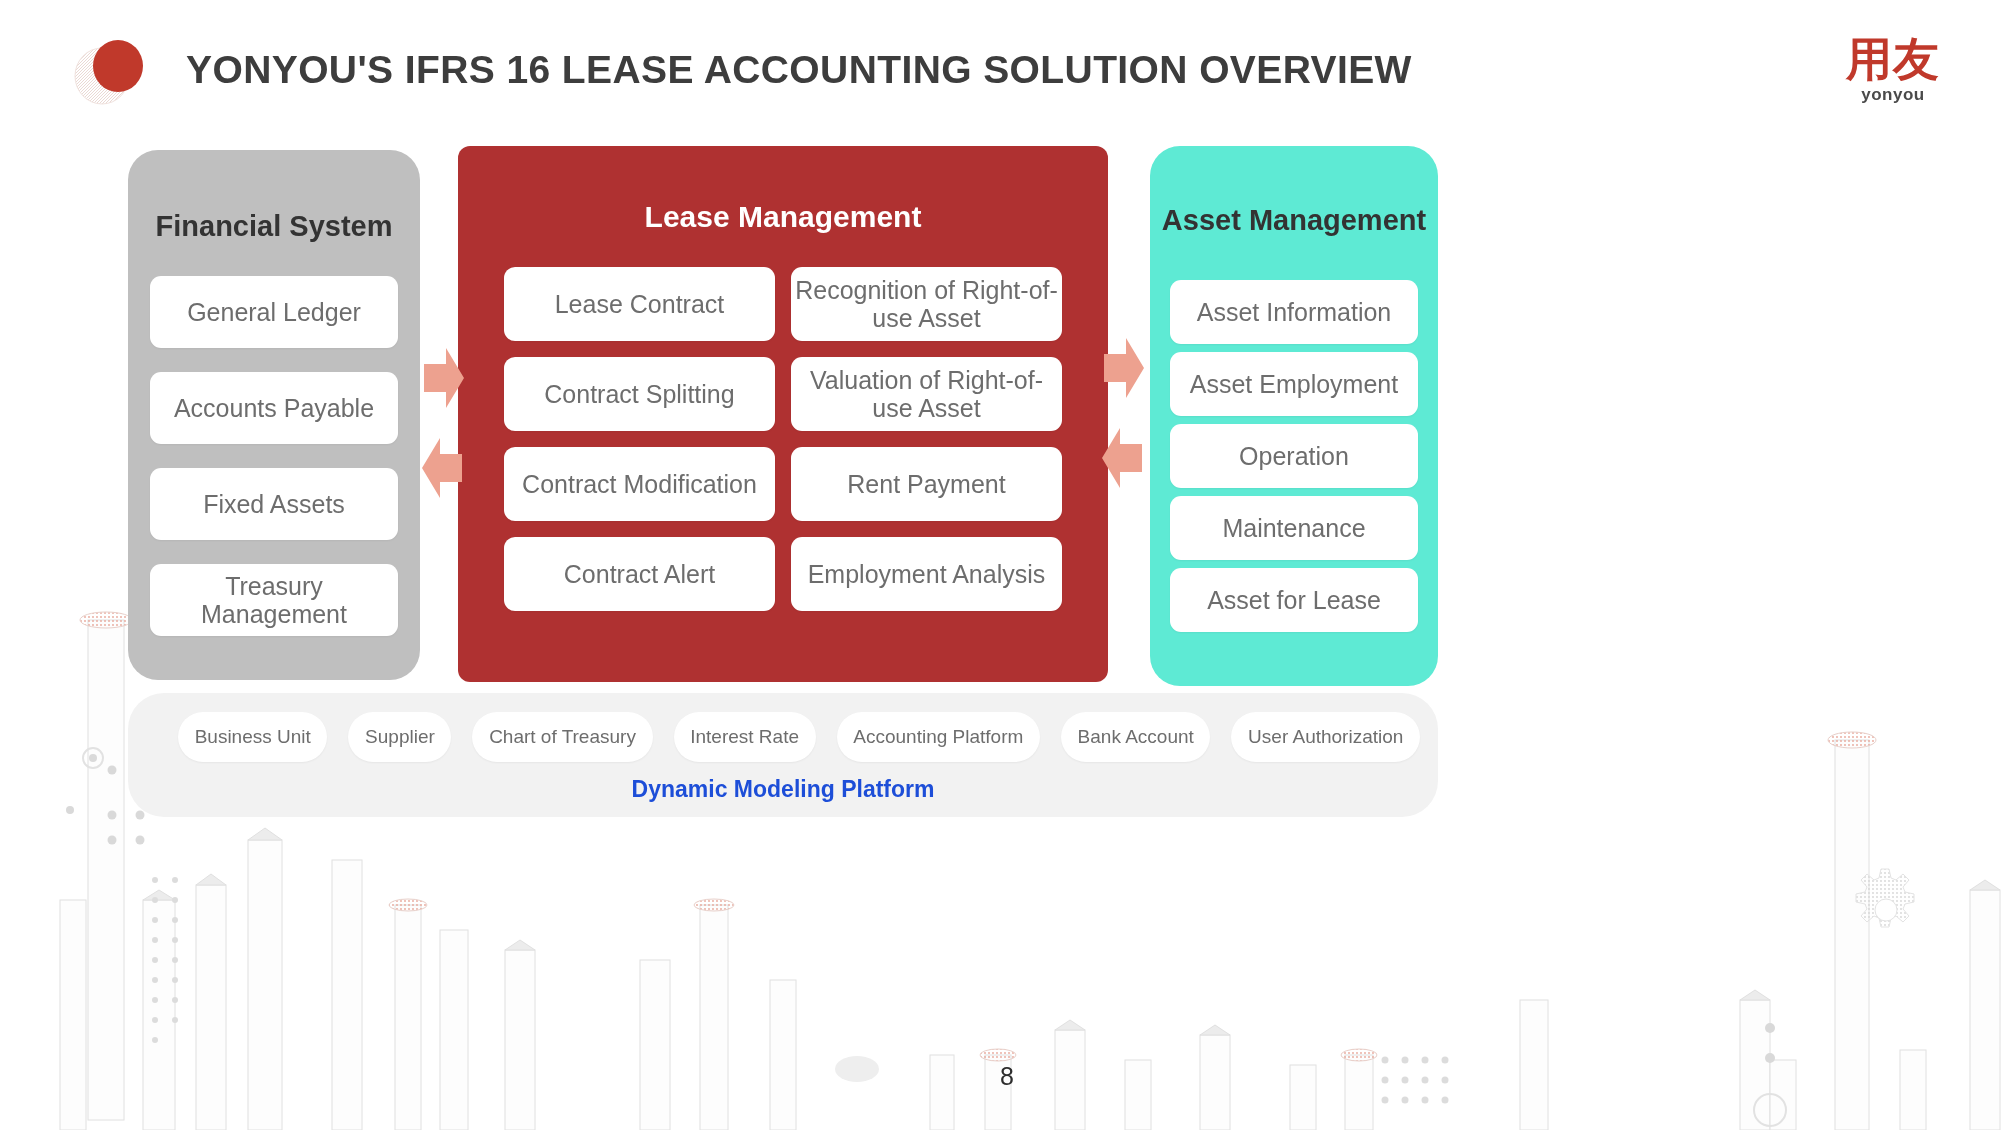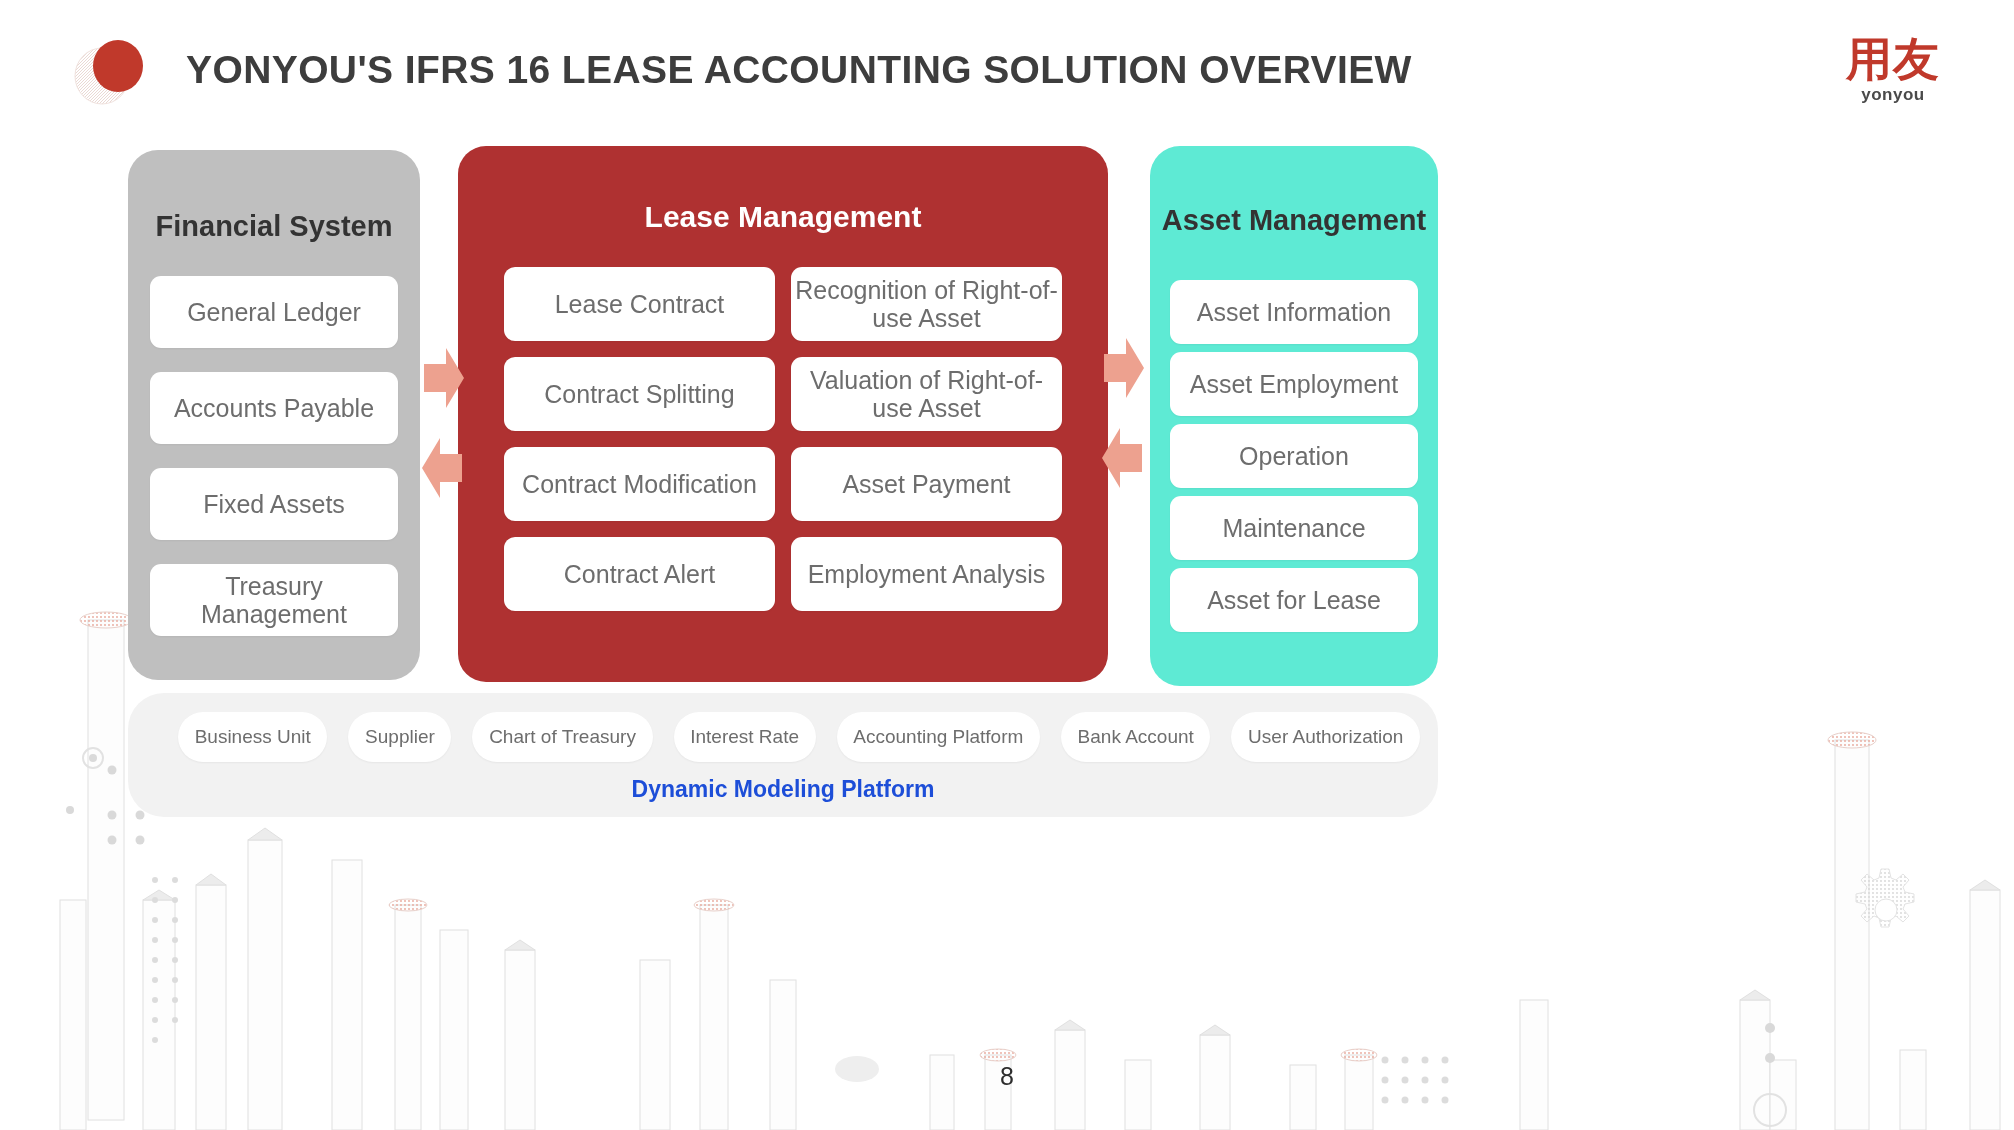--- a/index.html
+++ b/index.html
@@ -127,21 +127,21 @@
     font-size: 25px;
   }
 
   
   #panel-lease {
     left: 458px;
     top: 146px;
     width: 650px;
     height: 536px;
     background: #af3131;
-    border-radius: 28px;
+    border-radius: 12px;
   }
   #panel-lease .panel-title {
     margin-top: 54px;
     font-size: 30px;
     color: #ffffff;
   }
   #lease-grid {
     margin-top: 33px;
     padding: 0 46px;
     display: grid;
@@ -453,21 +453,21 @@
 </div>
 
 <div class="panel" id="panel-lease">
   <div class="panel-title">Lease Management</div>
   <div id="lease-grid">
     <div class="chip">Lease Contract</div>
     <div class="chip">Recognition of Right-of-use Asset</div>
     <div class="chip">Contract Splitting</div>
     <div class="chip">Valuation of Right-of-use Asset</div>
     <div class="chip">Contract Modification</div>
-    <div class="chip">Asset Payment</div>
+    <div class="chip">Rent Payment</div>
     <div class="chip">Contract Alert</div>
     <div class="chip">Employment Analysis</div>
   </div>
 </div>
 
 <div class="panel" id="panel-asset">
   <div class="panel-title">Asset Management</div>
   <div id="asset-list">
     <div class="chip">Asset Information</div>
     <div class="chip">Asset Employment</div>

